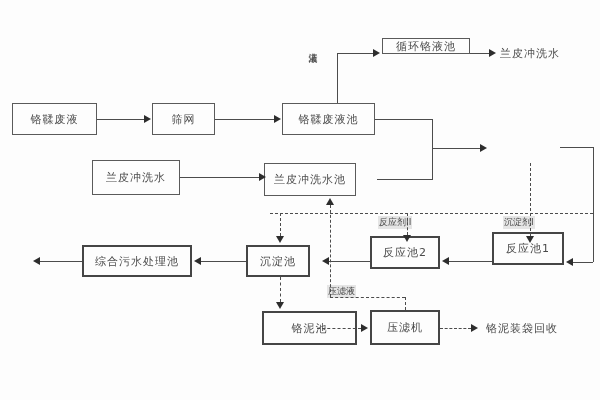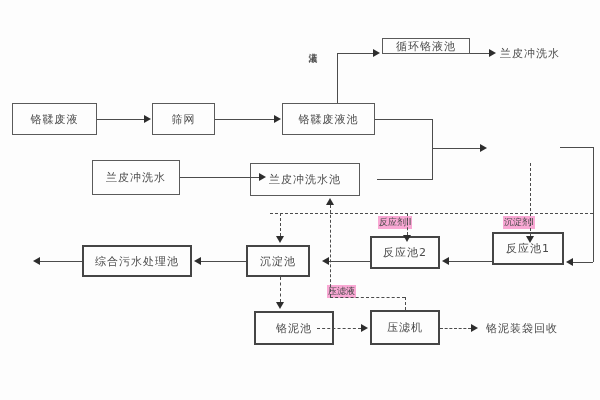--- a/index.html
+++ b/index.html
@@ -17,39 +17,39 @@
   .hl{position:absolute;height:0;border-top:1px solid #4c4c4c;}
   .vl{position:absolute;width:0;border-left:1px solid #4c4c4c;}
   .hl.dash{border-top-style:dashed;}
   .vl.dash{border-left-style:dashed;}
   .arr{position:absolute;width:0;height:0;}
   .arr.r{border-top:4px solid transparent;border-bottom:4px solid transparent;border-left:7px solid #2d2d2d;}
   .arr.l{border-top:4px solid transparent;border-bottom:4px solid transparent;border-right:7px solid #2d2d2d;}
   .arr.d{border-left:4px solid transparent;border-right:4px solid transparent;border-top:7px solid #2d2d2d;}
   .arr.u{border-left:4px solid transparent;border-right:4px solid transparent;border-bottom:7px solid #2d2d2d;}
   .lbl{position:absolute;font-size:11px;letter-spacing:1px;color:#4a4a4a;white-space:nowrap;}
-  .lbl.small{font-size:9px;letter-spacing:0;background:#f9a8d4;padding:0 1px;}
+  .lbl.small{font-size:9px;letter-spacing:0;background:#e5e5e5;padding:0 1px;}
   .lbl.vert{writing-mode:vertical-rl;text-orientation:upright;font-size:9px;letter-spacing:0;line-height:10px;}
 </style>
 </head>
 <body>
 
 <div id="canvas">
 
   <div class="box" style="left:12px;top:103px;width:85px;height:32px">铬鞣废液</div>
   <div class="box" style="left:152px;top:103px;width:63px;height:32px">筛网</div>
   <div class="box" style="left:282px;top:103px;width:93px;height:32px">铬鞣废液池</div>
   <div class="box" style="left:382px;top:38px;width:88px;height:16px">循环铬液池</div>
   <div class="box" style="left:92px;top:160px;width:88px;height:35px">兰皮冲洗水</div>
-  <div class="box" style="left:250px;top:163px;width:110px;height:33px">兰皮冲洗水池</div>
+  <div class="box" style="left:264px;top:163px;width:92px;height:33px">兰皮冲洗水池</div>
   <div class="box thick" style="left:492px;top:232px;width:72px;height:33px">反应池1</div>
   <div class="box thick" style="left:370px;top:236px;width:70px;height:33px">反应池2</div>
   <div class="box thick" style="left:246px;top:245px;width:64px;height:32px">沉淀池</div>
   <div class="box thick" style="left:82px;top:245px;width:110px;height:32px">综合污水处理池</div>
-  <div class="box thick" style="left:254px;top:311px;width:80px;height:34px">铬泥池</div>
+  <div class="box thick" style="left:262px;top:311px;width:95px;height:34px">铬泥池</div>
   <div class="box thick" style="left:370px;top:310px;width:70px;height:35px">压滤机</div>
 
   <div class="lbl vert" style="left:308px;top:46px;height:46px">上清液</div>
   <div class="lbl" style="left:500px;top:46px">兰皮冲洗水</div>
   <div class="lbl small" style="left:378px;top:216px">反应剂II</div>
   <div class="lbl small" style="left:503px;top:216px">沉淀剂I</div>
   <div class="lbl small" style="left:327px;top:285px">压滤液</div>
   <div class="lbl" style="left:486px;top:321px">铬泥装袋回收</div>
 
   <div class="hl" style="left:97px;top:119px;width:48px"></div>

